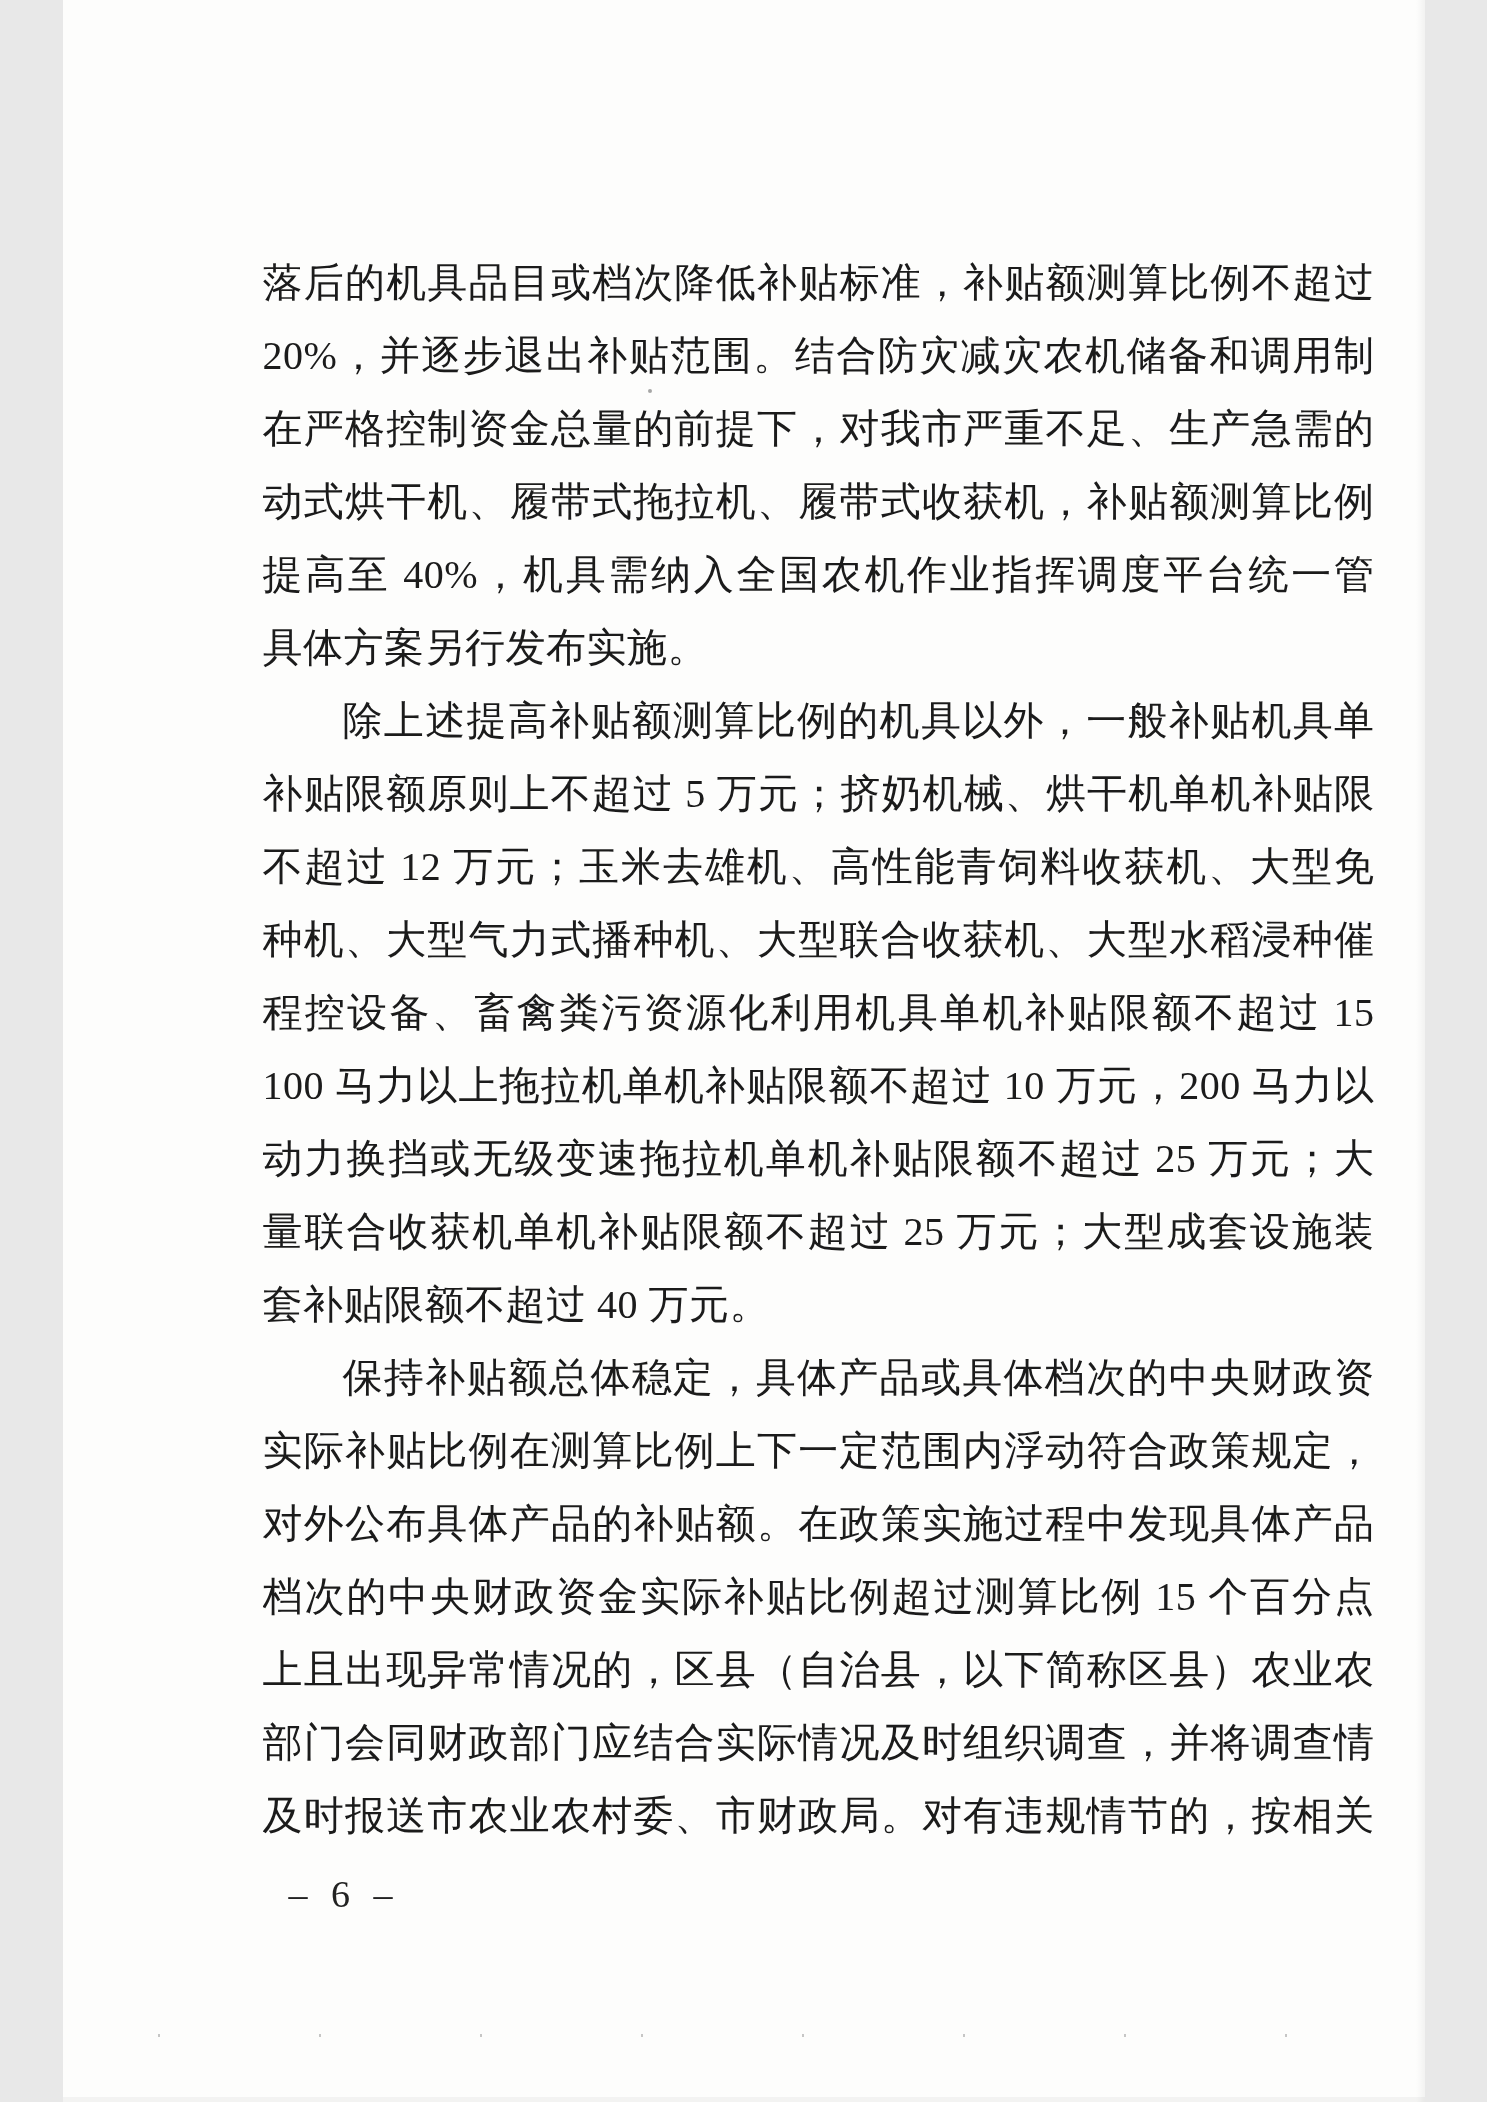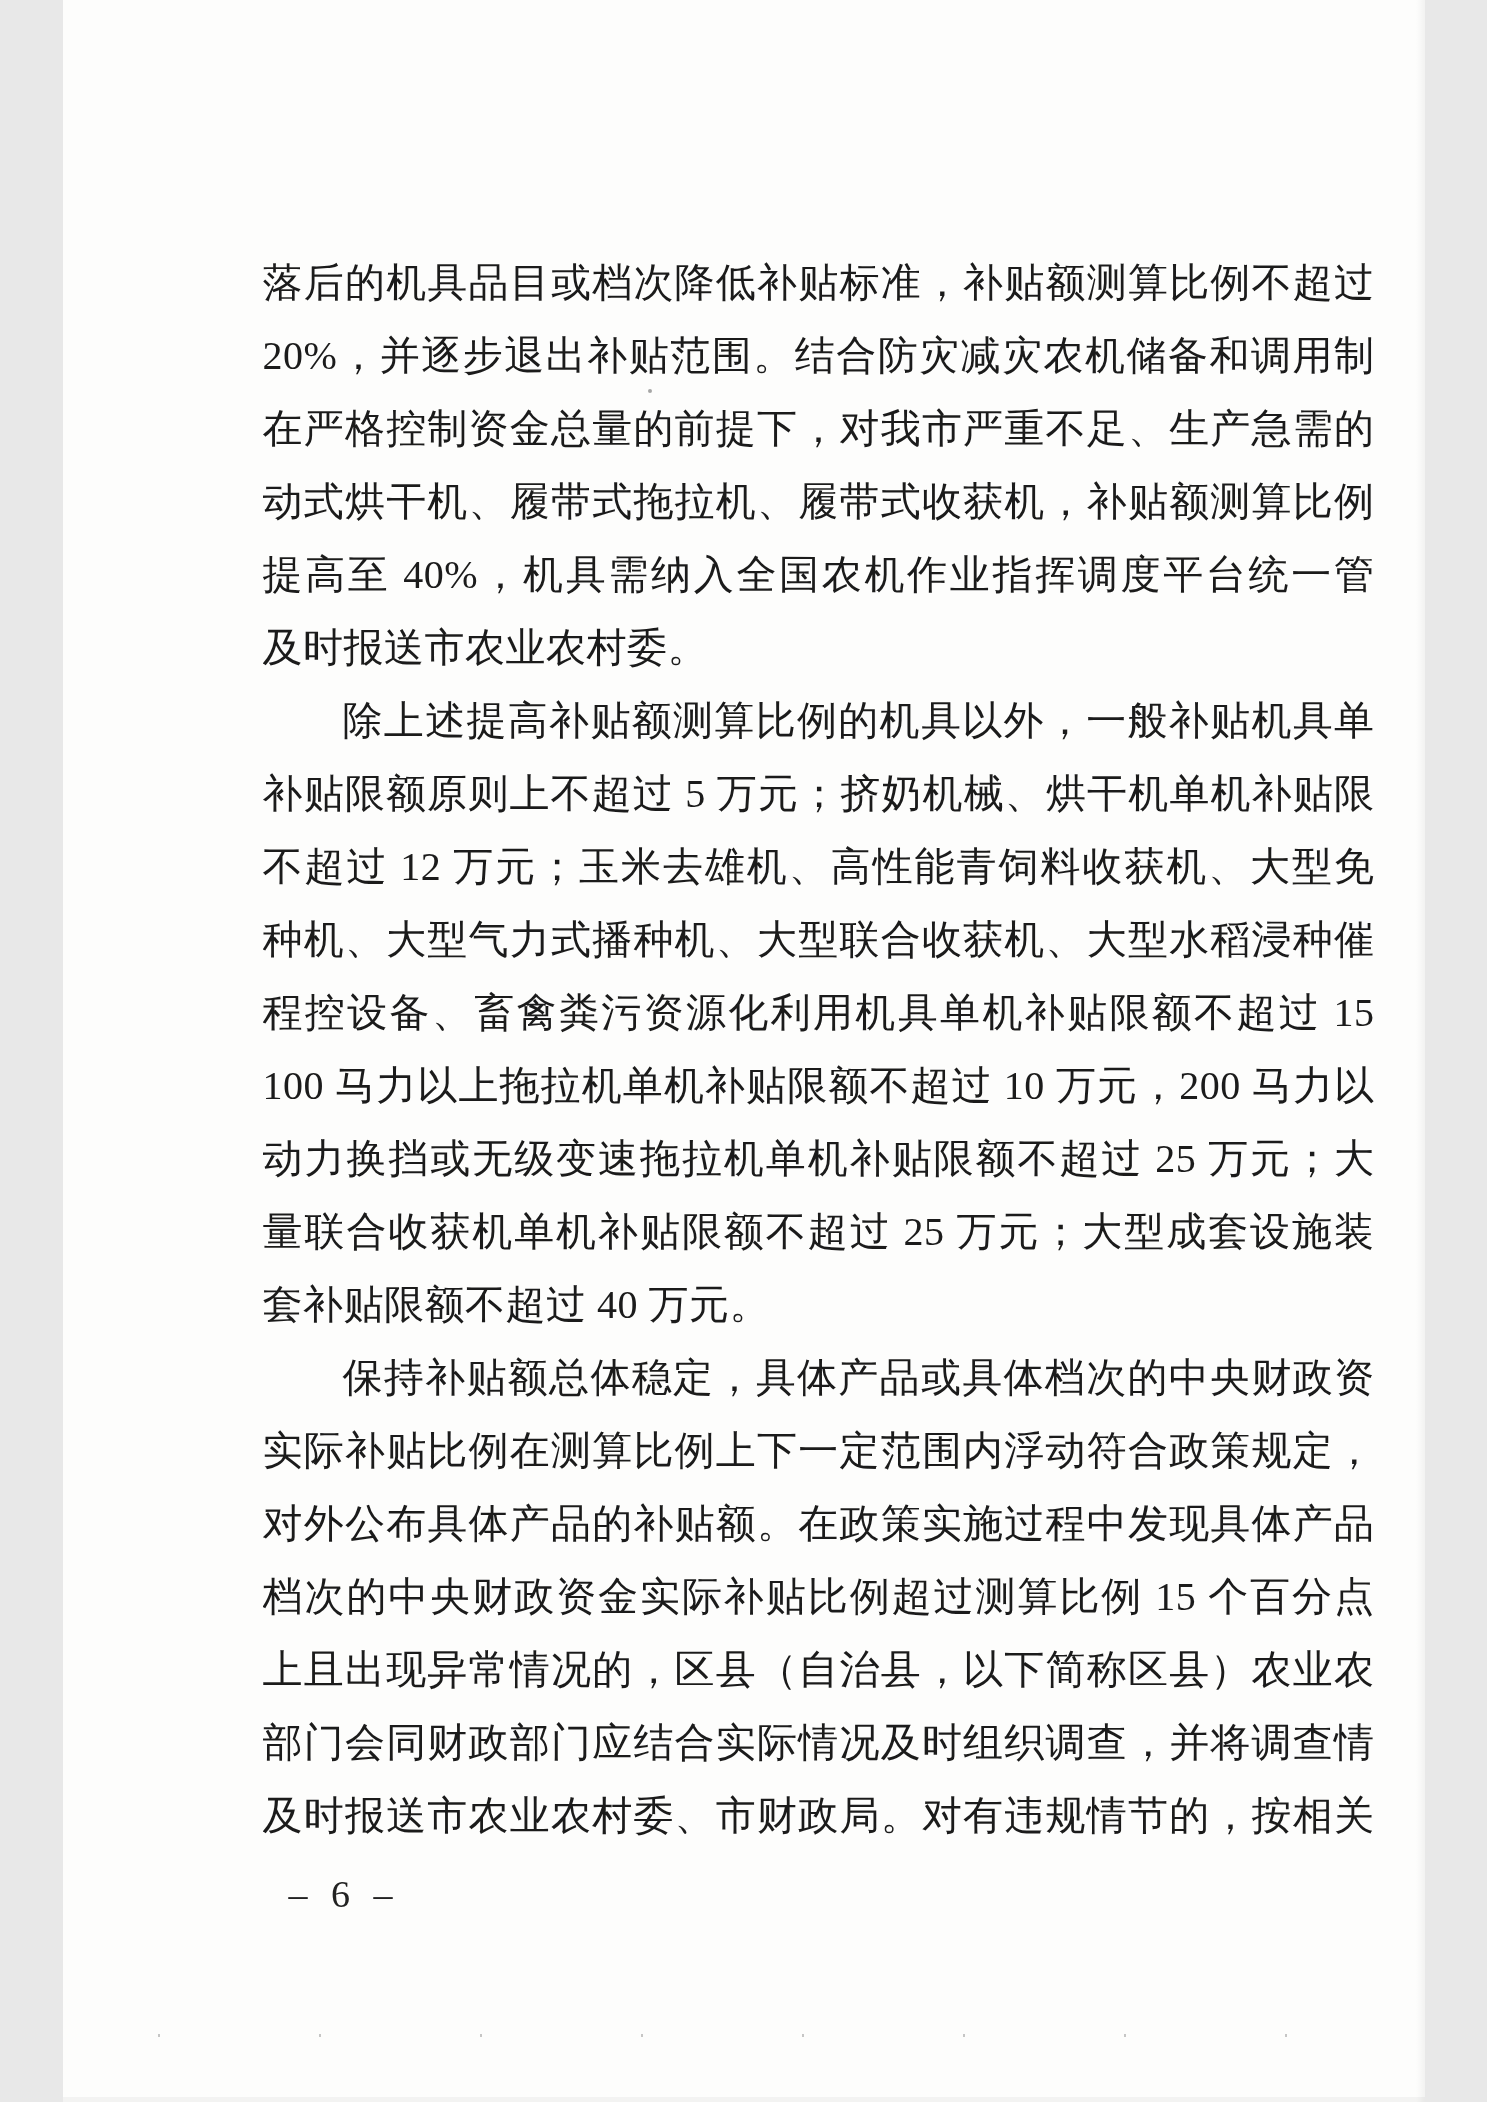--- a/index.html
+++ b/index.html
@@ -105,21 +105,21 @@
 <div class="page">
 
   <main class="text-block">
 
     <p class="para">
       <span class="line" style="display:block">落后的机具品目或档次降低补贴标准，补贴额测算比例不超过</span>
       <span class="line" style="display:block">20%，并逐步退出补贴范围。结合防灾减灾农机储备和调用制度，</span>
       <span class="line" style="display:block">在严格控制资金总量的前提下，对我市严重不足、生产急需的移</span>
       <span class="line" style="display:block">动式烘干机、履带式拖拉机、履带式收获机，补贴额测算比例可</span>
       <span class="line" style="display:block">提高至 40%，机具需纳入全国农机作业指挥调度平台统一管理，</span>
-      <span class="line para-end" style="display:block">及时报送市农业农村委。</span>
+      <span class="line para-end" style="display:block">具体方案另行发布实施。</span>
     </p>
 
     <p class="para">
       <span class="line first-indent" style="display:block">除上述提高补贴额测算比例的机具以外，一般补贴机具单机</span>
       <span class="line" style="display:block">补贴限额原则上不超过 5 万元；挤奶机械、烘干机单机补贴限额</span>
       <span class="line" style="display:block">不超过 12 万元；玉米去雄机、高性能青饲料收获机、大型免耕播</span>
       <span class="line" style="display:block">种机、大型气力式播种机、大型联合收获机、大型水稻浸种催芽</span>
       <span class="line" style="display:block">程控设备、畜禽粪污资源化利用机具单机补贴限额不超过 15 万元；</span>
       <span class="line" style="display:block">100 马力以上拖拉机单机补贴限额不超过 10 万元，200 马力以上</span>
       <span class="line" style="display:block">动力换挡或无级变速拖拉机单机补贴限额不超过 25 万元；大喂入</span>

